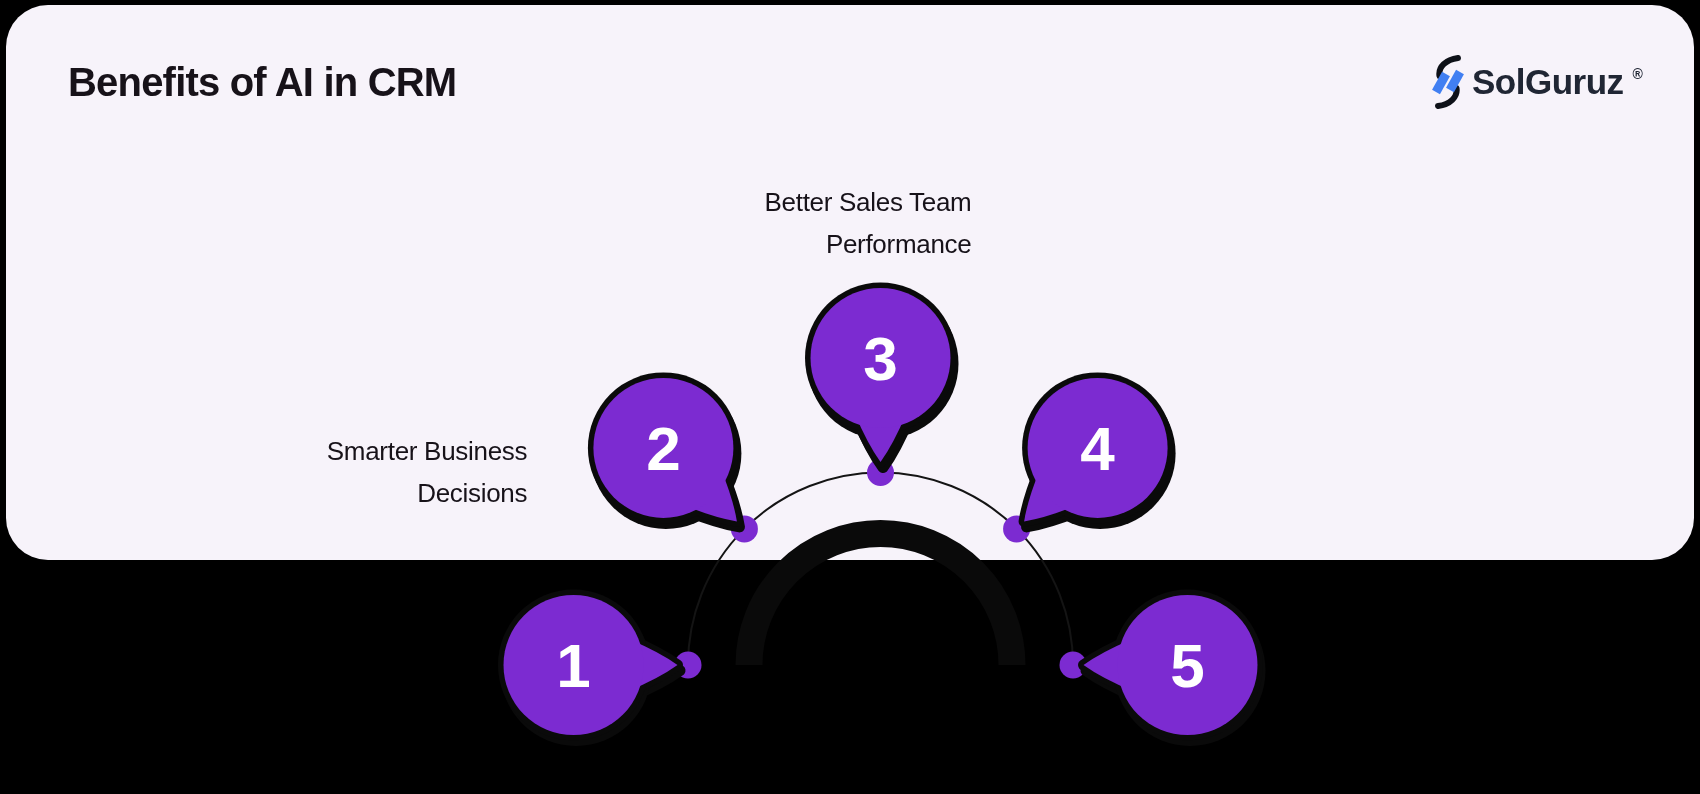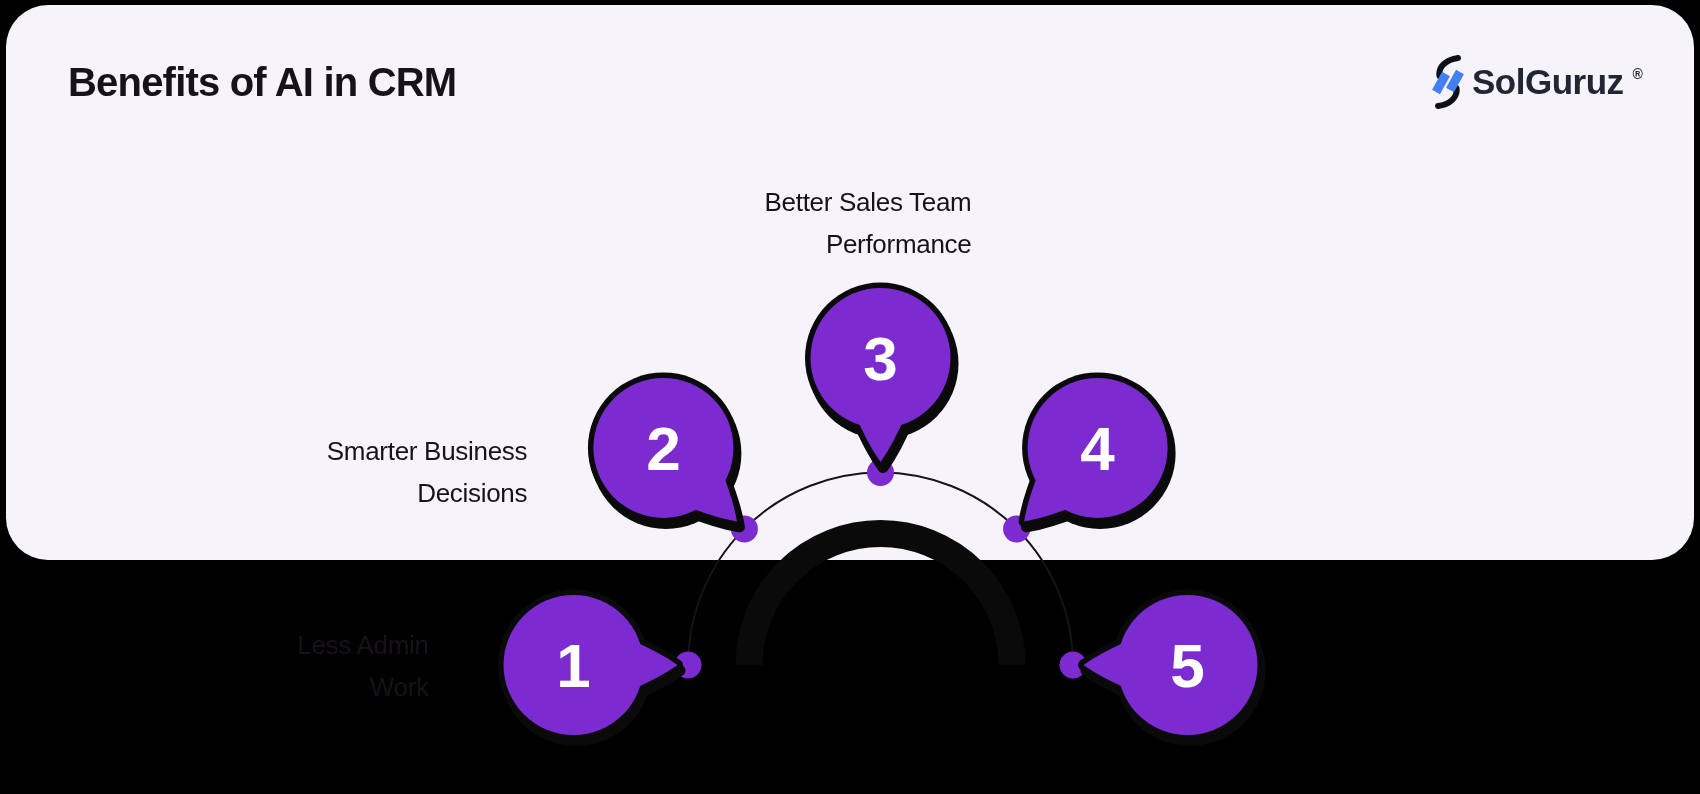--- a/index.html
+++ b/index.html
@@ -143,20 +143,18 @@
         <circle class="blk" cx="1181.5" cy="660" r="75.5"></circle>
       </g>
       <path class="tail-exp" d="M 1126.5 634 Q 1095.5 647 1077.5 660 Q 1095.5 673 1126.5 686 Z"></path>
       <circle class="blk" cx="1181.5" cy="660" r="75.5"></circle>
       <path class="tail-fill" d="M 1126.5 634 Q 1095.5 647 1077.5 660 Q 1095.5 673 1126.5 686 Z"></path>
       <circle class="bubble-fill" cx="1181.5" cy="660" r="70"></circle>
       <text class="num" x="1181.5" y="682">5</text>
     </g>
   </svg>
 
-  <div class="label label-1">Less Admin
-Work</div>
   <div class="label label-2">Smarter Business
 Decisions</div>
   <div class="label label-3">Better Sales Team
 Performance</div>
 
 </div>
 
 </body></html>

